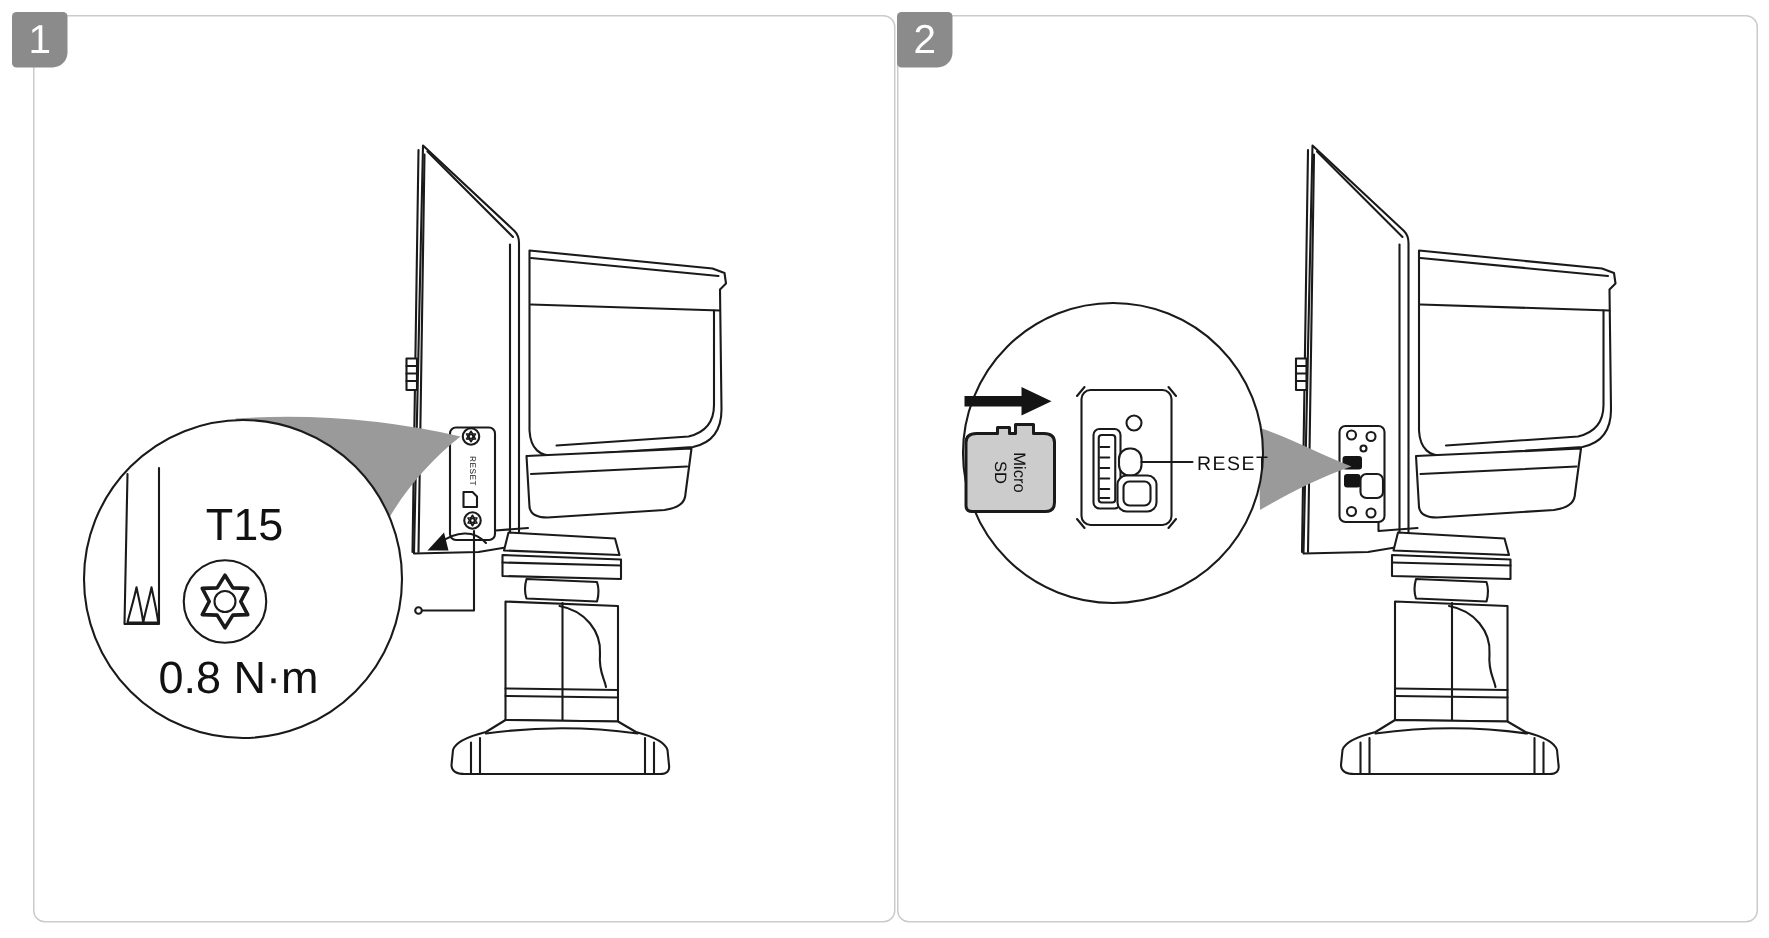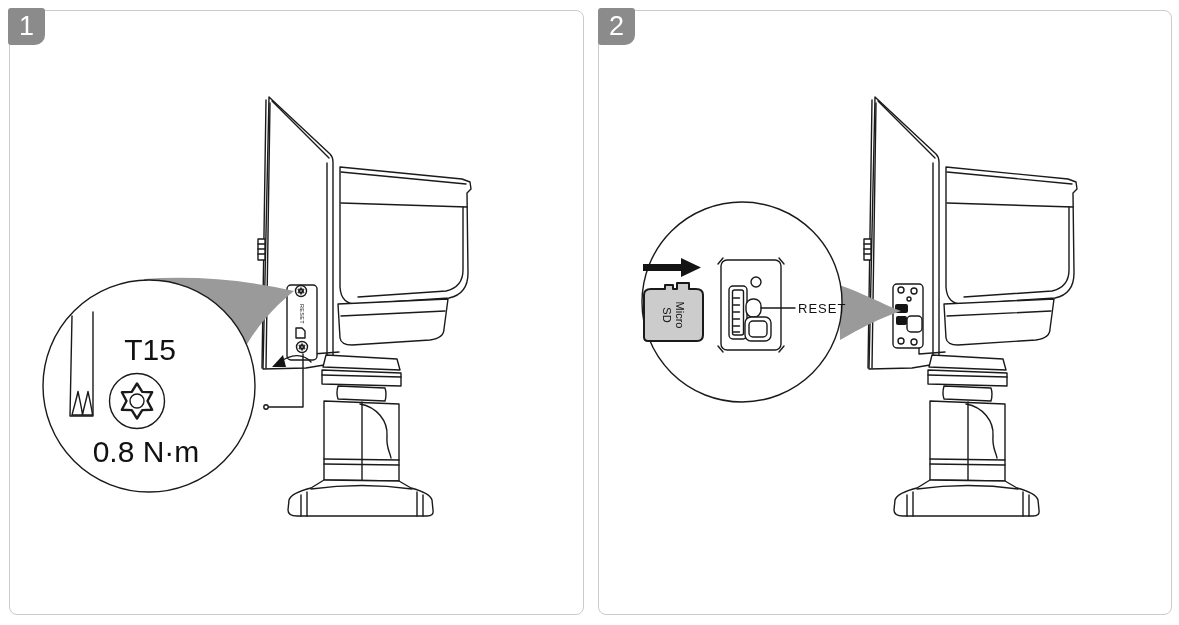--- a/index.html
+++ b/index.html
@@ -1,20 +1,20 @@
 <!DOCTYPE html>
 <html style="--line: #1a1a1a; --wedge: #9a9a9a; --badge_bg: #8b8b8b; --panel_border: #cbcbcb; --card_fill: #cccccc; --dark_fill: #141414;"><head>
 <meta charset="utf-8">
 <style>
   html,body{margin:0;padding:0;background:#fff;}
   .canvas{position:relative;width:1179px;height:625px;background:#fff;overflow:hidden;
           font-family:"Liberation Sans",sans-serif;}
   .panel{position:absolute;top:10px;height:605px;box-sizing:border-box;
          border:1.6px solid var(--panel_border);border-radius:8px;background:#fff;}
-  #panel-1{left:9px;width:575px;}
+  #panel-1{left:22px;width:575px;}
   #panel-2{left:598px;width:574px;}
   .panel svg{position:absolute;left:0;top:0;}
   .badge{position:absolute;top:8px;width:37px;height:37px;background:var(--badge_bg);
          border-radius:3px 3px 10px 3px;color:#fff;font-size:27px;line-height:37px;
          text-align:center;z-index:5;}
   #badge-1{left:8px;}
   #badge-2{left:598px;}
   .ln{fill:none;stroke:var(--line);stroke-width:1.4;stroke-linejoin:round;stroke-linecap:round;}
   .fw{fill:#fff;stroke:var(--line);stroke-width:1.4;stroke-linejoin:round;}
   .wedge{fill:var(--wedge);stroke:none;}

